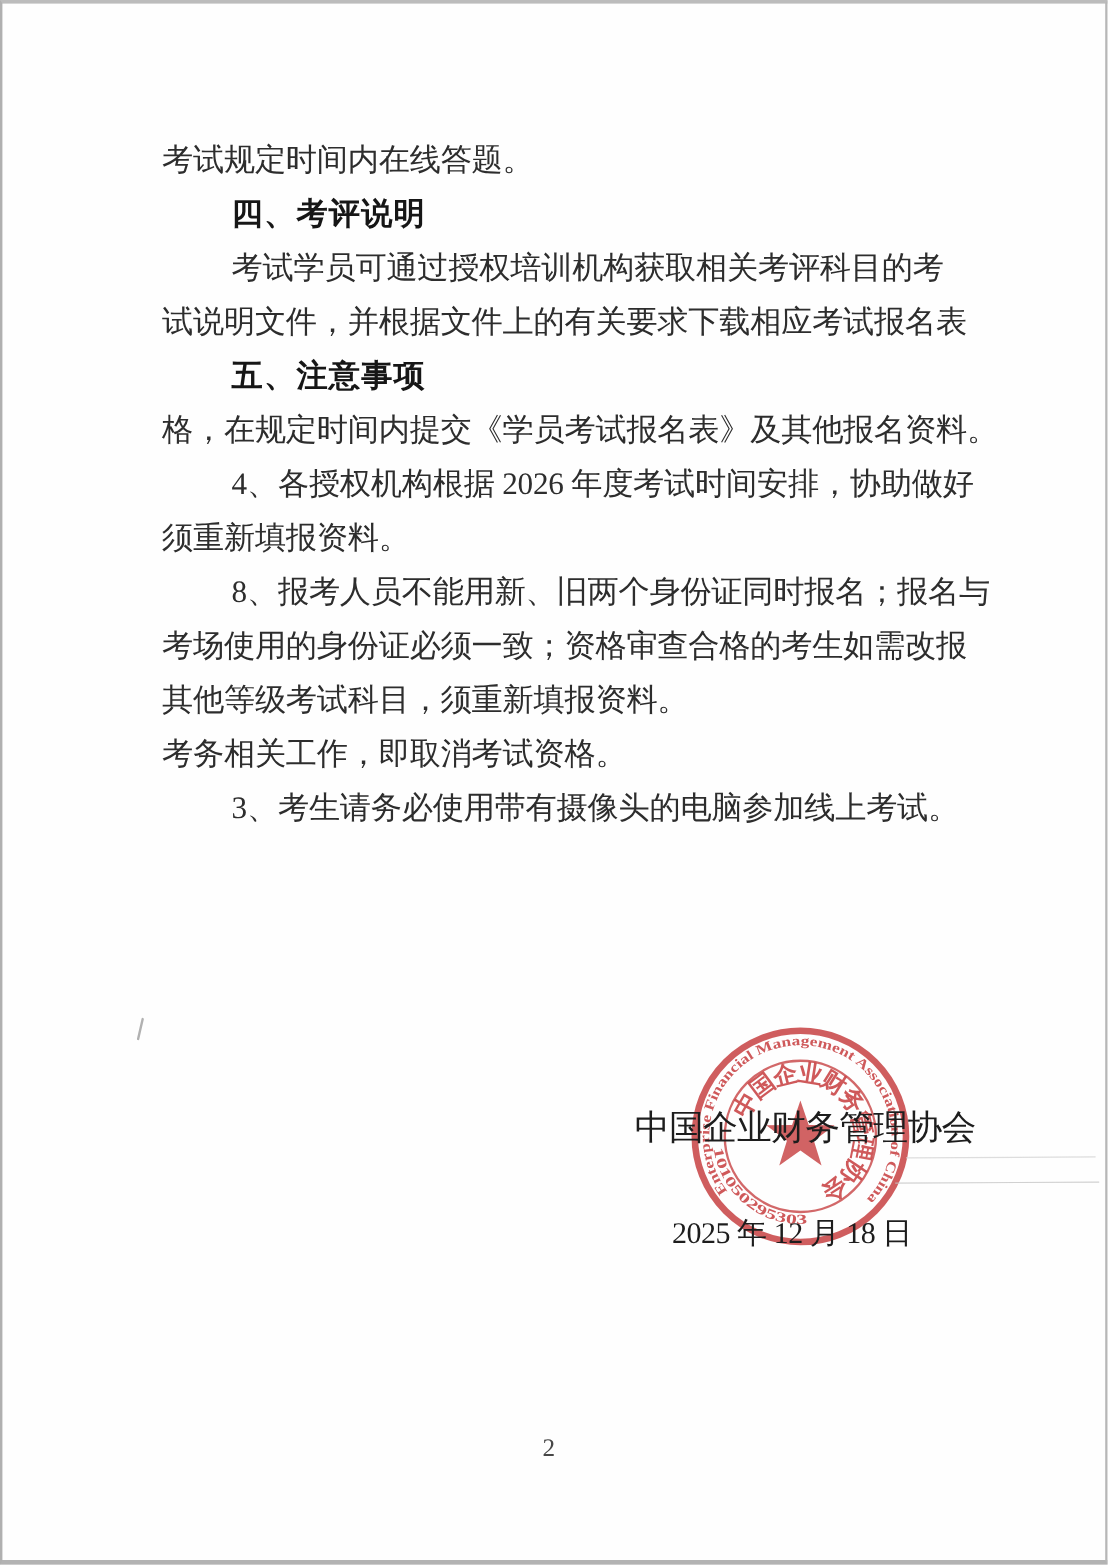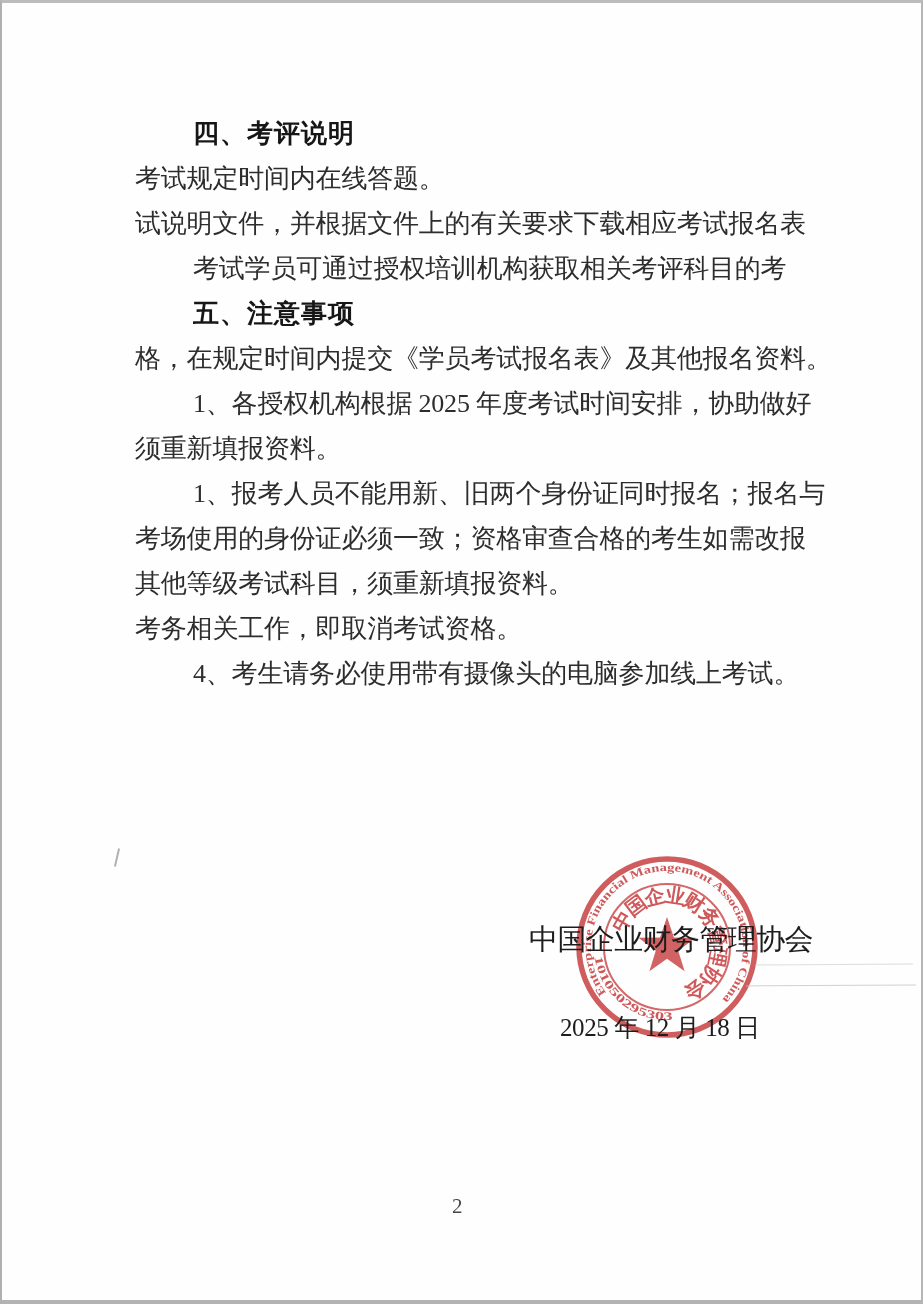--- a/index.html
+++ b/index.html
@@ -66,33 +66,33 @@
 </style>
 </head>
 <body>
 
 <div class="page">
 
   <div class="edge-dark-top"></div>
   <div class="edge-dark-left"></div>
 
   <div class="body-text" id="bodyText">
+      <div class="line">考试规定时间内在线答题。</div>
       <div class="line indent bold">四、考评说明</div>
-      <div class="line">考试规定时间内在线答题。</div>
+      <div class="line indent">考试学员可通过授权培训机构获取相关考评科目的考</div>
       <div class="line">试说明文件，并根据文件上的有关要求下载相应考试报名表</div>
-      <div class="line indent">考试学员可通过授权培训机构获取相关考评科目的考</div>
       <div class="line indent bold">五、注意事项</div>
       <div class="line">格，在规定时间内提交《学员考试报名表》及其他报名资料。</div>
-      <div class="line indent">1、各授权机构根据 2025 年度考试时间安排，协助做好</div>
+      <div class="line indent">4、各授权机构根据 2026 年度考试时间安排，协助做好</div>
       <div class="line">须重新填报资料。</div>
-      <div class="line indent">1、报考人员不能用新、旧两个身份证同时报名；报名与</div>
+      <div class="line indent">8、报考人员不能用新、旧两个身份证同时报名；报名与</div>
       <div class="line">考场使用的身份证必须一致；资格审查合格的考生如需改报</div>
       <div class="line">其他等级考试科目，须重新填报资料。</div>
       <div class="line">考务相关工作，即取消考试资格。</div>
-      <div class="line indent">4、考生请务必使用带有摄像头的电脑参加线上考试。</div>
+      <div class="line indent">3、考生请务必使用带有摄像头的电脑参加线上考试。</div>
     </div>
 
   <div class="pen-mark"></div>
 
   <svg class="seal" viewBox="0 0 200 200">
     <circle class="ring ring-outer" cx="100" cy="100" r="88"></circle>
     <circle class="ring ring-inner" cx="100" cy="100" r="63"></circle>
 
     <path id="sealArcEn" class="guide" d="M 39.3,145.74 A 76 76 0 1 1 150.85,156.48"></path>
     <text class="seal-en">

